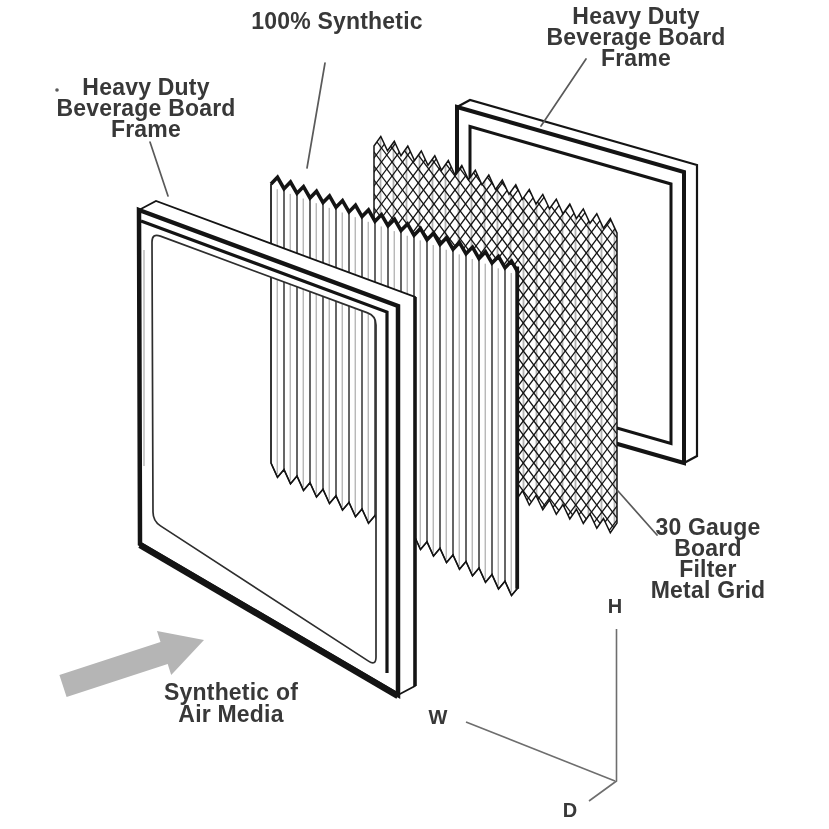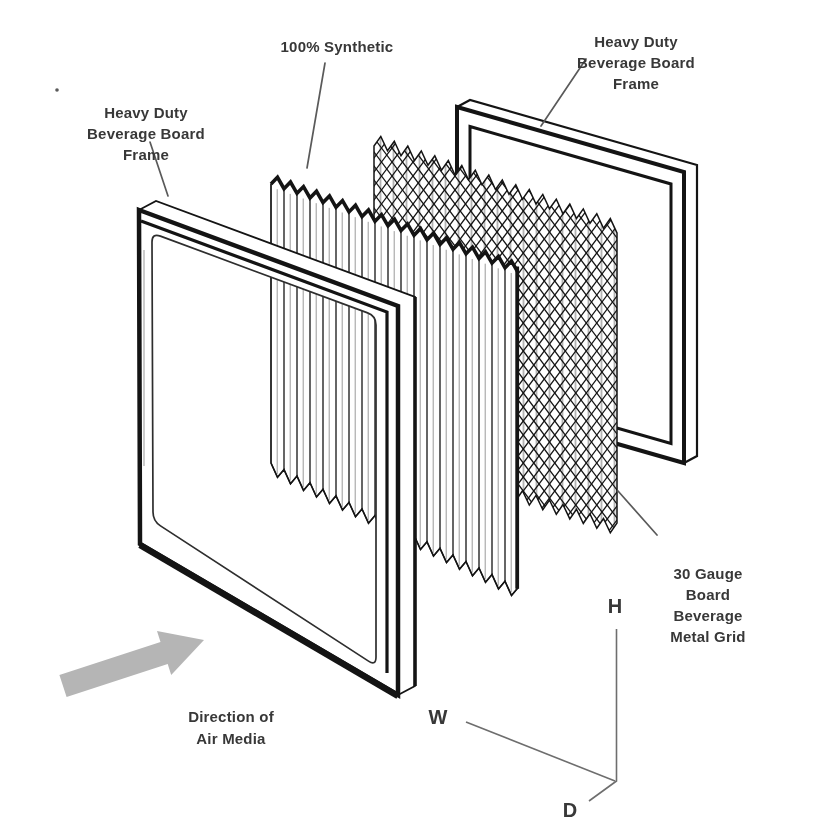--- a/index.html
+++ b/index.html
@@ -4,23 +4,22 @@
 <style>
   html,body{margin:0;padding:0;background:#fff;}
   #stage{
     position:relative;width:829px;height:829px;background:#fff;overflow:hidden;
     font-family:"Liberation Sans", sans-serif;
   }
   #diagram-svg{position:absolute;left:0;top:0;}
   .label{
     position:absolute;transform:translateX(-50%);
     text-align:center;font-weight:bold;white-space:nowrap;
-    font-size:15px;line-height:21px;color:var(--text,#383838);
+    font-size:23px;line-height:21px;color:var(--text,#383838);
     letter-spacing:0.2px;
-    margin-top:25px;
   }
   .dimletter{
     position:absolute;transform:translate(-50%,-50%);
     font-weight:bold;font-size:20px;color:var(--text,#383838);
   }
   .label div{display:block;}
   .airflow-label{line-height:22px;}
 </style>
 </head>
 <body>
@@ -254,29 +253,29 @@
   <div class="label" style="left:337px;top:11px;">
     <div>100% Synthetic</div>
   </div>
 
   <div class="label" style="left:636px;top:6px;">
     <div>Heavy Duty</div>
     <div>Beverage Board</div>
     <div>Frame</div>
   </div>
 
-  <div class="label" style="left:708px;top:538px;">
+  <div class="label" style="left:708px;top:517px;">
     <div>30 Gauge</div>
     <div>Board</div>
-    <div>Beverage</div>
+    <div>Filter</div>
     <div>Metal Grid</div>
   </div>
 
   <div class="label airflow-label" style="left:231px;top:681px;">
-    <div>Direction of</div>
+    <div>Synthetic of</div>
     <div>Air Media</div>
   </div>
 
   <div class="dimletter" style="left:615px;top:606px;">H</div>
   <div class="dimletter" style="left:438px;top:717px;">W</div>
   <div class="dimletter" style="left:570px;top:810px;">D</div>
 
 </div>
 
 </body></html>

